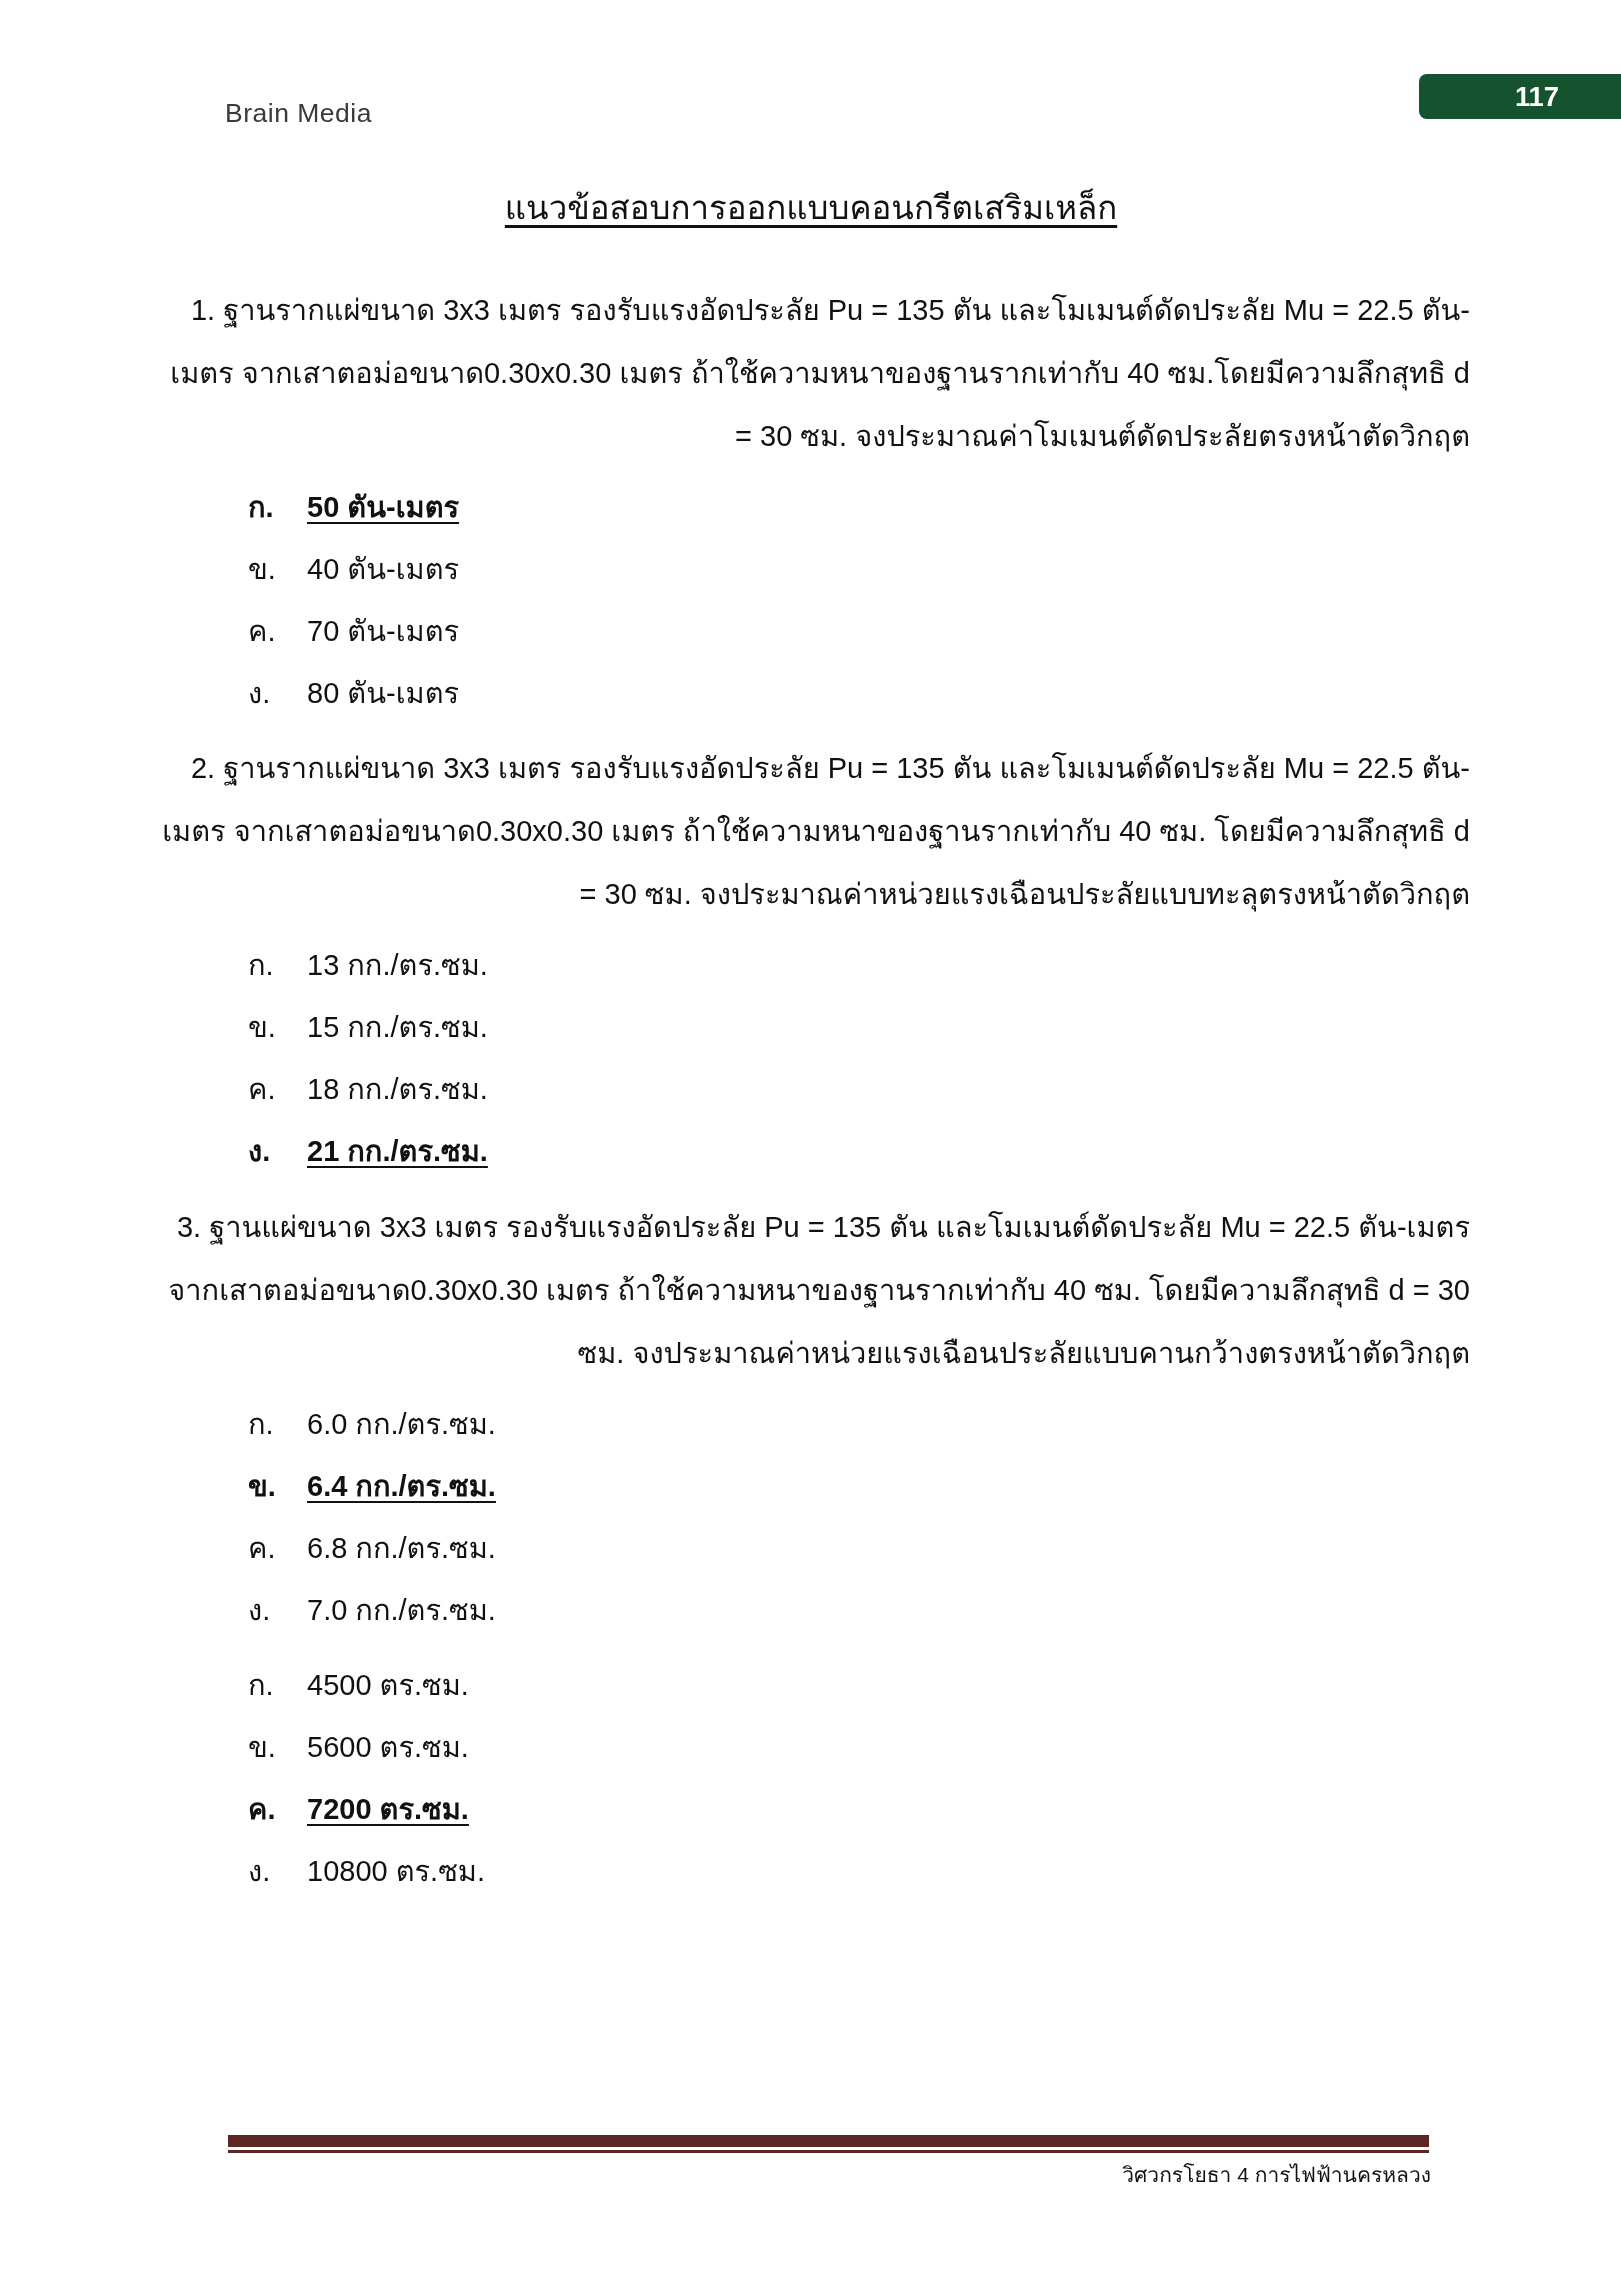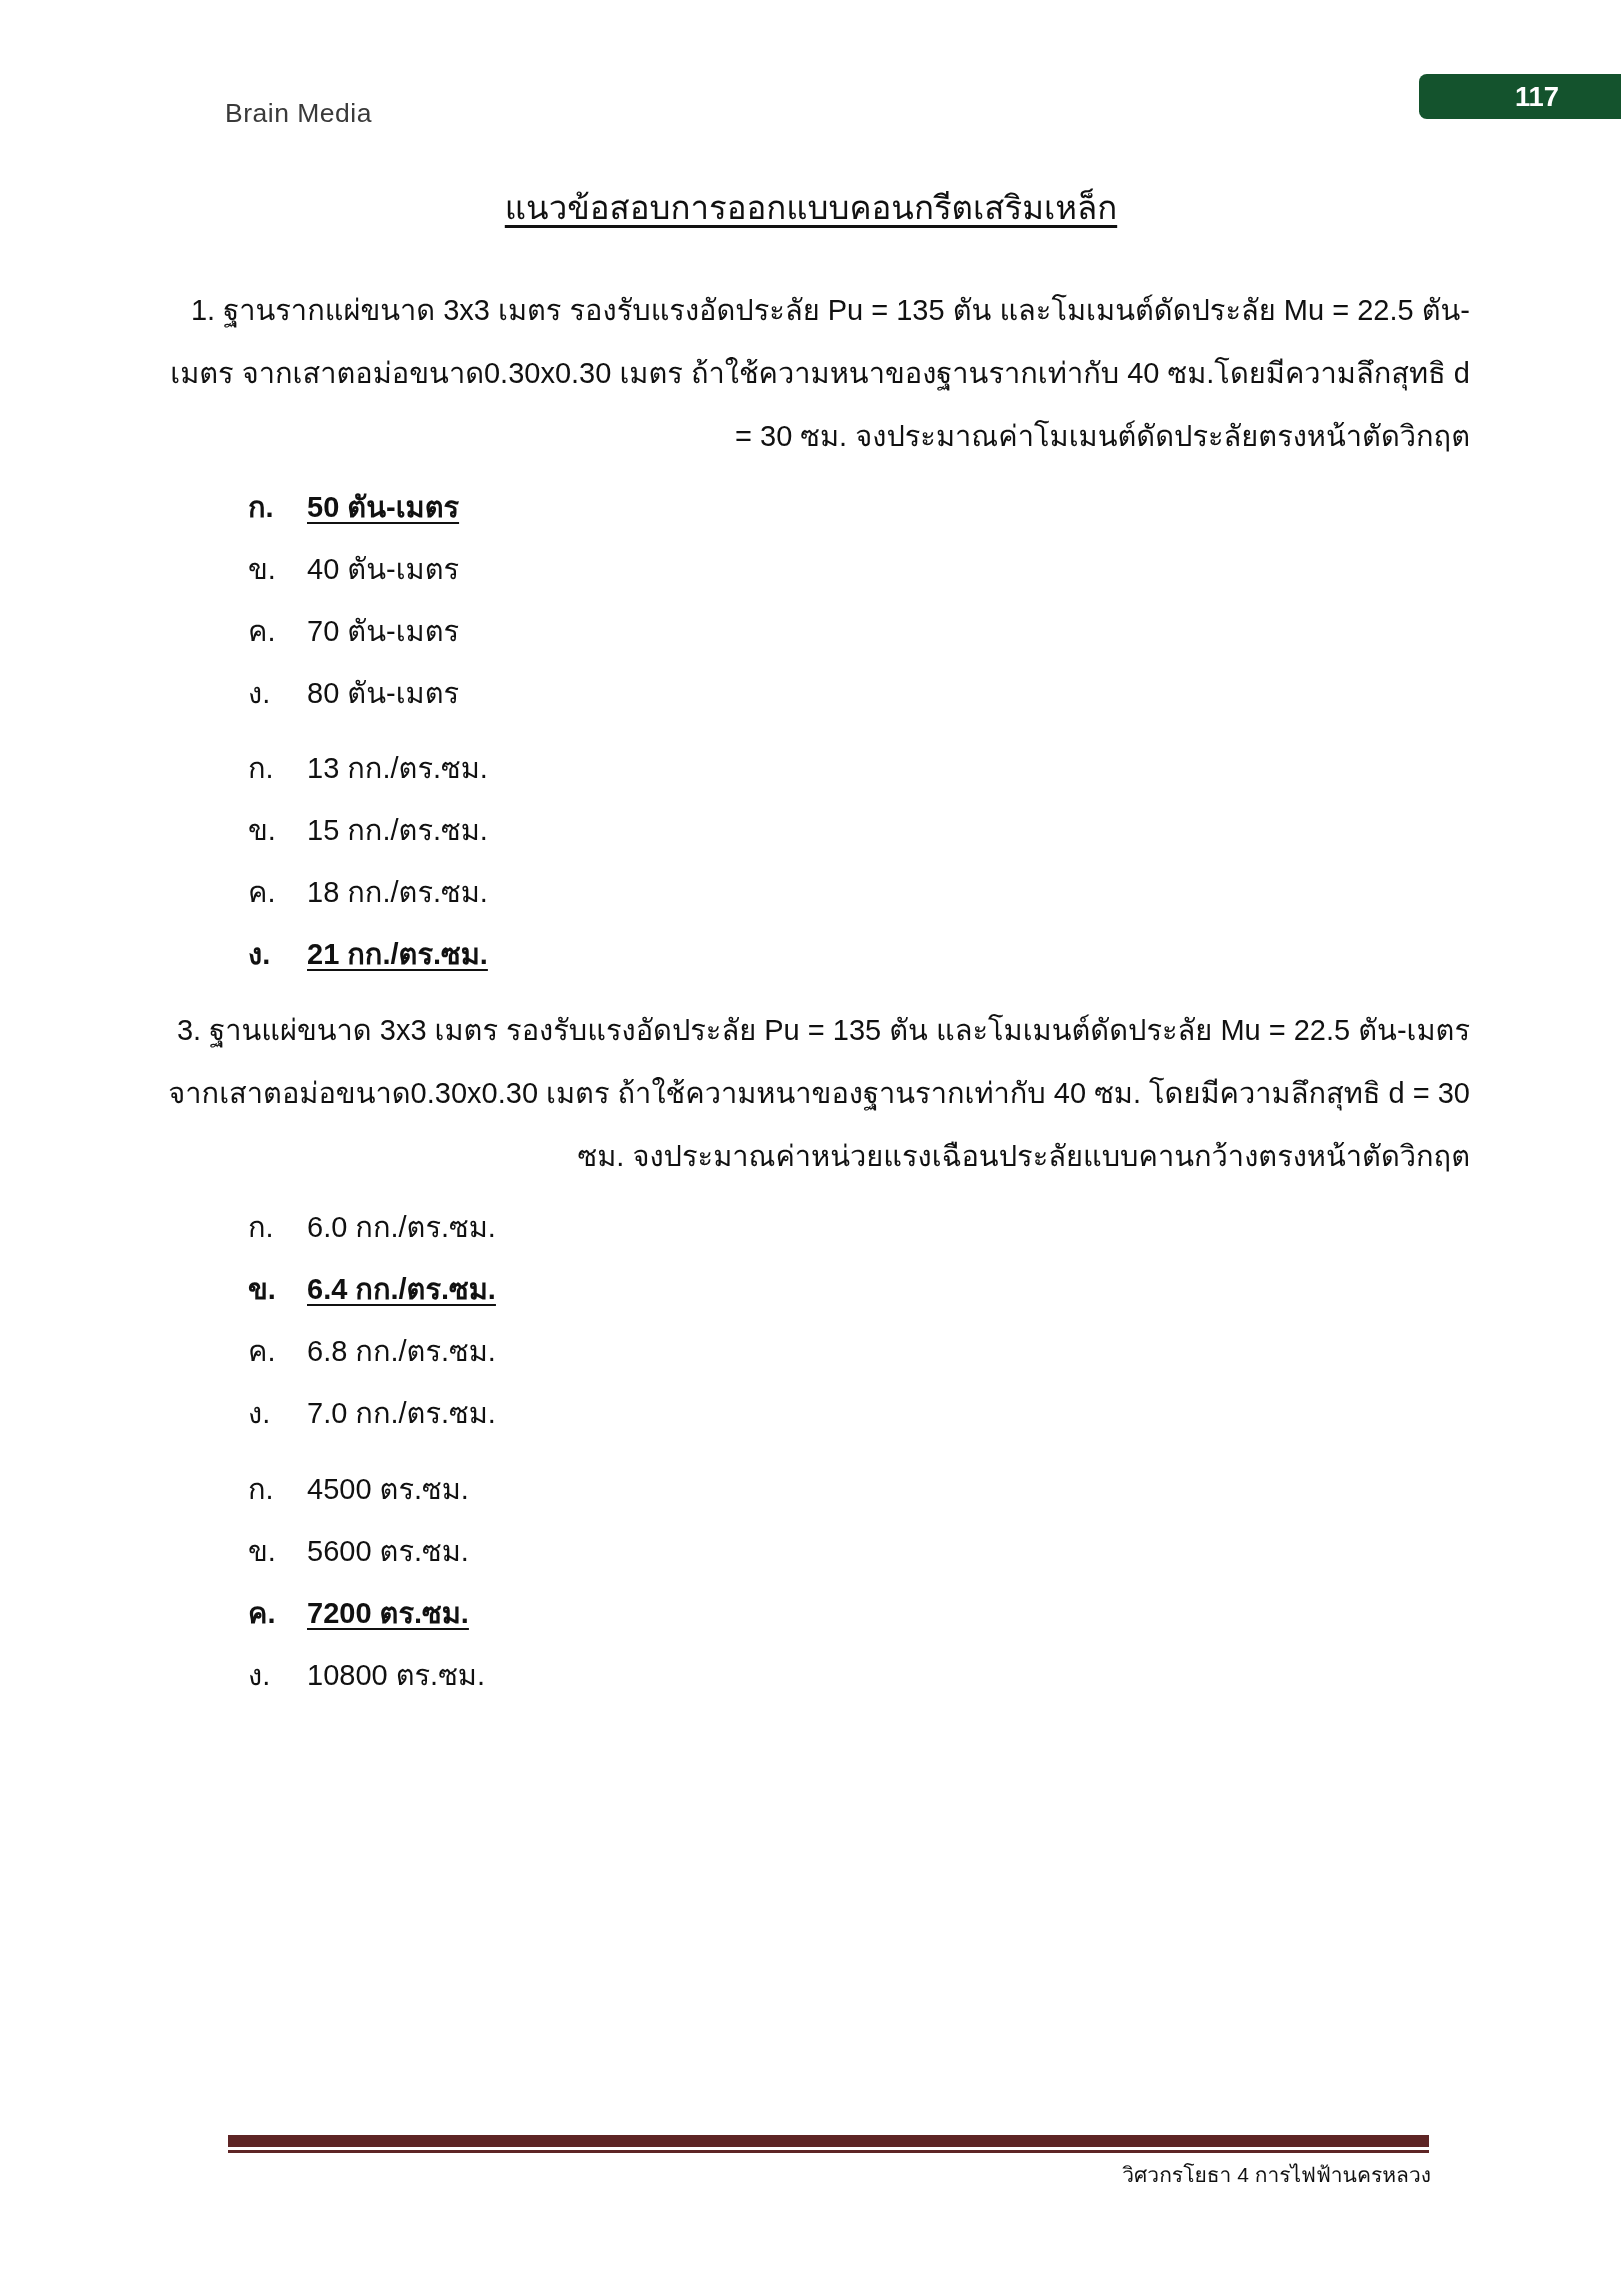--- a/index.html
+++ b/index.html
@@ -117,20 +117,21 @@
           <span class="choice-text">70 ตัน-เมตร</span>
         </li>
         <li class="choice">
           <span class="choice-label">ง.</span>
           <span class="choice-text">80 ตัน-เมตร</span>
         </li>
       </ul>
     </section>
 
     <section class="question">
+      <p class="q-text">2. ฐานรากแผ่ขนาด 3x3 เมตร รองรับแรงอัดประลัย Pu = 135 ตัน และโมเมนต์ดัดประลัย Mu = 22.5 ตัน-เมตร จากเสาตอม่อขนาด0.30x0.30 เมตร ถ้าใช้ความหนาของฐานรากเท่ากับ 40 ซม. โดยมีความลึกสุทธิ d = 30 ซม. จงประมาณค่าหน่วยแรงเฉือนประลัยแบบทะลุตรงหน้าตัดวิกฤต</p>
       <ul class="choices">
         <li class="choice">
           <span class="choice-label">ก.</span>
           <span class="choice-text">13 กก./ตร.ซม.</span>
         </li>
         <li class="choice">
           <span class="choice-label">ข.</span>
           <span class="choice-text">15 กก./ตร.ซม.</span>
         </li>
         <li class="choice">

